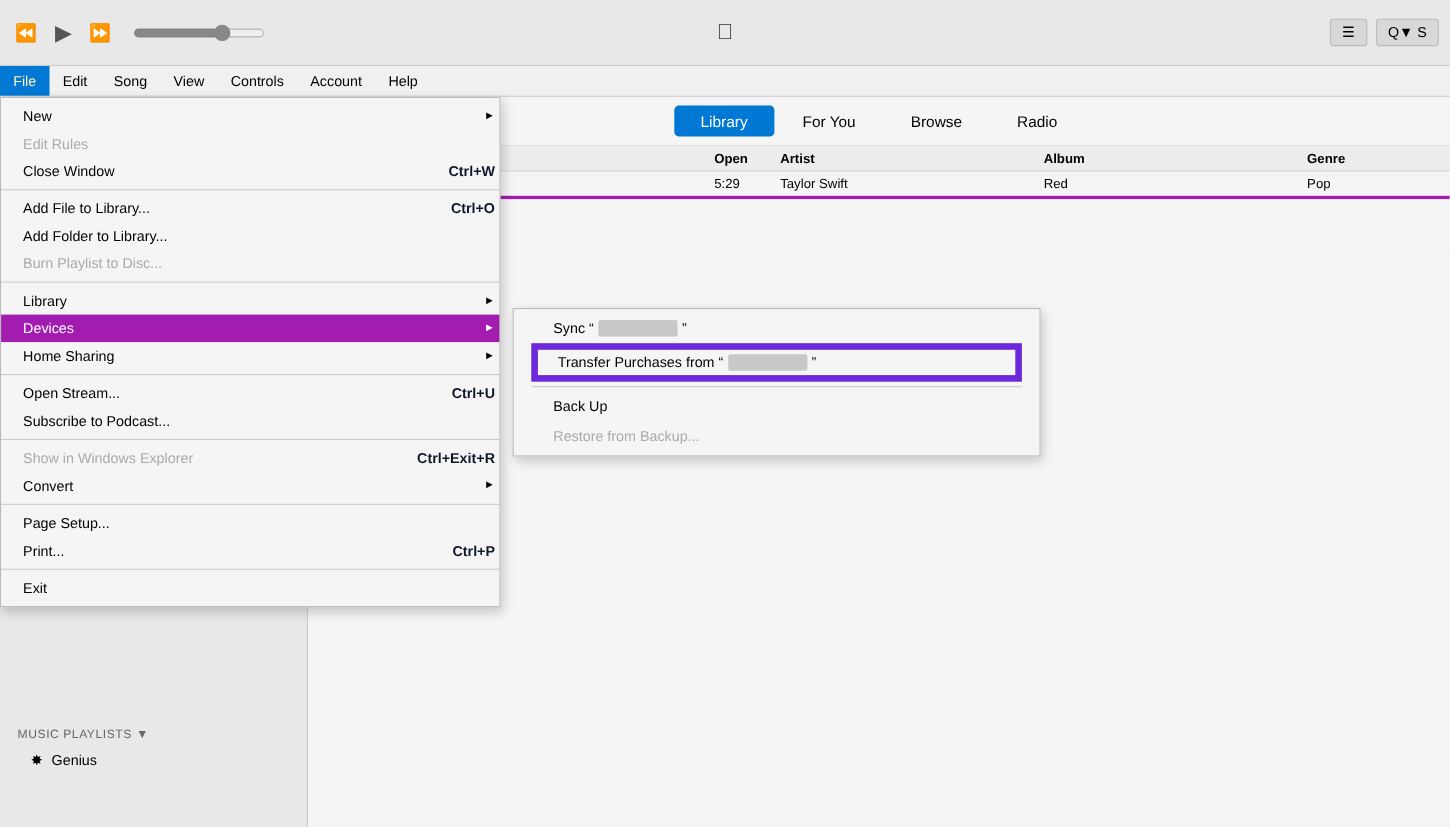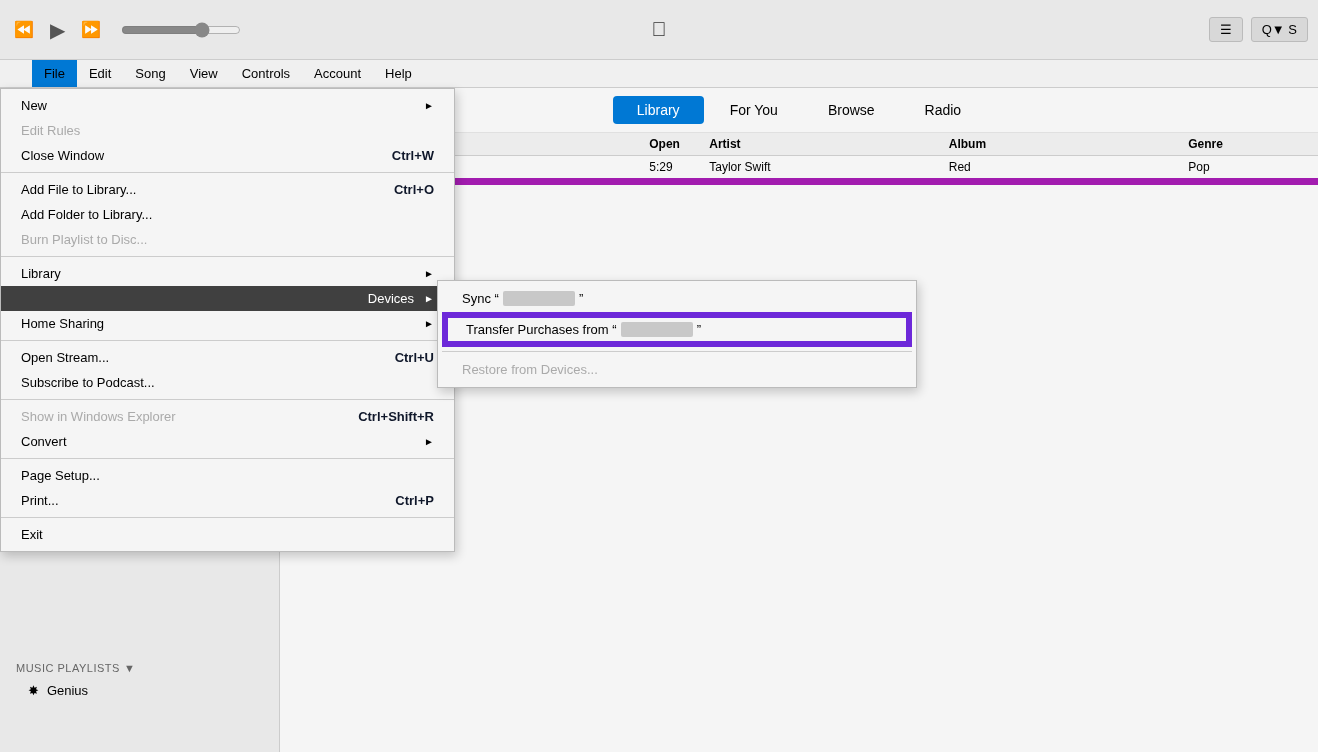--- a/index.html
+++ b/index.html
@@ -76,48 +76,46 @@
     .menu-item {
       padding: 4px 12px;
       cursor: pointer;
       position: relative;
       height: 100%;
       display: flex;
       align-items: center;
     }
     .menu-item.file-active {
       background: #0078d4;
-      color: #000000;
-      margin-left: 32px;
+      color: #fef9c3;
     }
 
     
     .dropdown-menu {
       position: absolute;
       top: 28px;
       left: 0;
       background: #f5f5f5;
       border: 1px solid #bbb;
       box-shadow: 2px 4px 10px rgba(0,0,0,0.2);
       width: 455px;
       z-index: 200;
       padding: 4px 0;
     }
     .dropdown-item {
       display: flex;
       justify-content: space-between;
       align-items: center;
-      padding: 5px 20px 5px 20px;
+      padding: 5px 4px 5px 20px;
       cursor: pointer;
       white-space: nowrap;
     }
     .dropdown-item:hover, .dropdown-item.highlighted {
-      background: #404040;
+      background: #a21caf;
       color: white;
-      justify-content: flex-end;
     }
     .dropdown-item.disabled {
       color: #aaa;
       cursor: default;
     }
     .dropdown-separator {
       height: 1px;
       background: #ccc;
       margin: 4px 0;
     }
@@ -128,28 +126,28 @@
     .shortcut {
       color: #0f172a;
       font-size: 13px;
       margin-left: 20px;
       font-weight: bold;
     }
 
     
     .submenu-container {
       position: absolute;
-      left: 437px;
+      left: 466px;
       top: 220px;
       background: #f5f5f5;
       border: 1px solid #bbb;
       box-shadow: 2px 4px 10px rgba(0,0,0,0.2);
       width: 480px;
       z-index: 300;
-      padding: 4px 4px;
+      padding: 4px 16px;
     }
     .submenu-item {
       display: flex;
       align-items: center;
       padding: 6px 20px;
       cursor: pointer;
       white-space: nowrap;
     }
     .submenu-item.transfer-highlighted {
       border: 6px solid #6d28d9;
@@ -241,21 +239,21 @@
     }
     .col-name { flex: 3; }
     .col-time { width: 60px; }
     .col-artist { flex: 2; }
     .col-album { flex: 2; }
     .col-genre { flex: 1; }
 
     .table-row {
       display: flex;
       padding: 4px 10px;
-      border-bottom: 7px solid #a21caf;
+      border-bottom: 3px solid #a21caf;
       background: #f5f5f5;
       font-size: 12px;
     }
     .table-row:nth-child(even) {
       background: #efefef;
     }
     .row-col { display: flex; align-items: center; }
     .row-col.name { flex: 3; gap: 8px; }
     .row-col.time { width: 60px; }
     .row-col.artist { flex: 2; }
@@ -330,21 +328,21 @@
     <div class="dropdown-item">
       <span>Open Stream...</span>
       <span class="shortcut">Ctrl+U</span>
     </div>
     <div class="dropdown-item">
       <span>Subscribe to Podcast...</span>
     </div>
     <div class="dropdown-separator"></div>
     <div class="dropdown-item disabled">
       <span>Show in Windows Explorer</span>
-      <span class="shortcut">Ctrl+Shift+R</span>
+      <span class="shortcut">Ctrl+Exit+R</span>
     </div>
     <div class="dropdown-item">
       <span>Convert</span>
       <span class="dropdown-arrow">►</span>
     </div>
     <div class="dropdown-separator"></div>
     <div class="dropdown-item">
       <span>Page Setup...</span>
     </div>
     <div class="dropdown-item">
@@ -362,22 +360,25 @@
       <span>Sync “</span>
       <span class="blurred-text">&nbsp;&nbsp;&nbsp;&nbsp;&nbsp;&nbsp;&nbsp;&nbsp;&nbsp;&nbsp;&nbsp;&nbsp;&nbsp;&nbsp;&nbsp;&nbsp;&nbsp;&nbsp;&nbsp;&nbsp;</span>
       <span>”</span>
     </div>
     <div class="submenu-item transfer-highlighted">
       <span>Transfer Purchases from “</span>
       <span class="blurred-text">&nbsp;&nbsp;&nbsp;&nbsp;&nbsp;&nbsp;&nbsp;&nbsp;&nbsp;&nbsp;&nbsp;&nbsp;&nbsp;&nbsp;&nbsp;&nbsp;&nbsp;&nbsp;&nbsp;&nbsp;</span>
       <span>”</span>
     </div>
     <div style="height:1px;background:#ccc;margin:4px 0;"></div>
+    <div class="submenu-item">
+      <span>Back Up</span>
+    </div>
     <div class="submenu-item disabled">
-      <span>Restore from Devices...</span>
+      <span>Restore from Backup...</span>
     </div>
   </div>
 </div>
 
 <div class="main-content">
 
   <div class="sidebar">
     <div style="height: 560px;"></div>
     <div class="sidebar-section-title">
       <span>Music Playlists</span>

